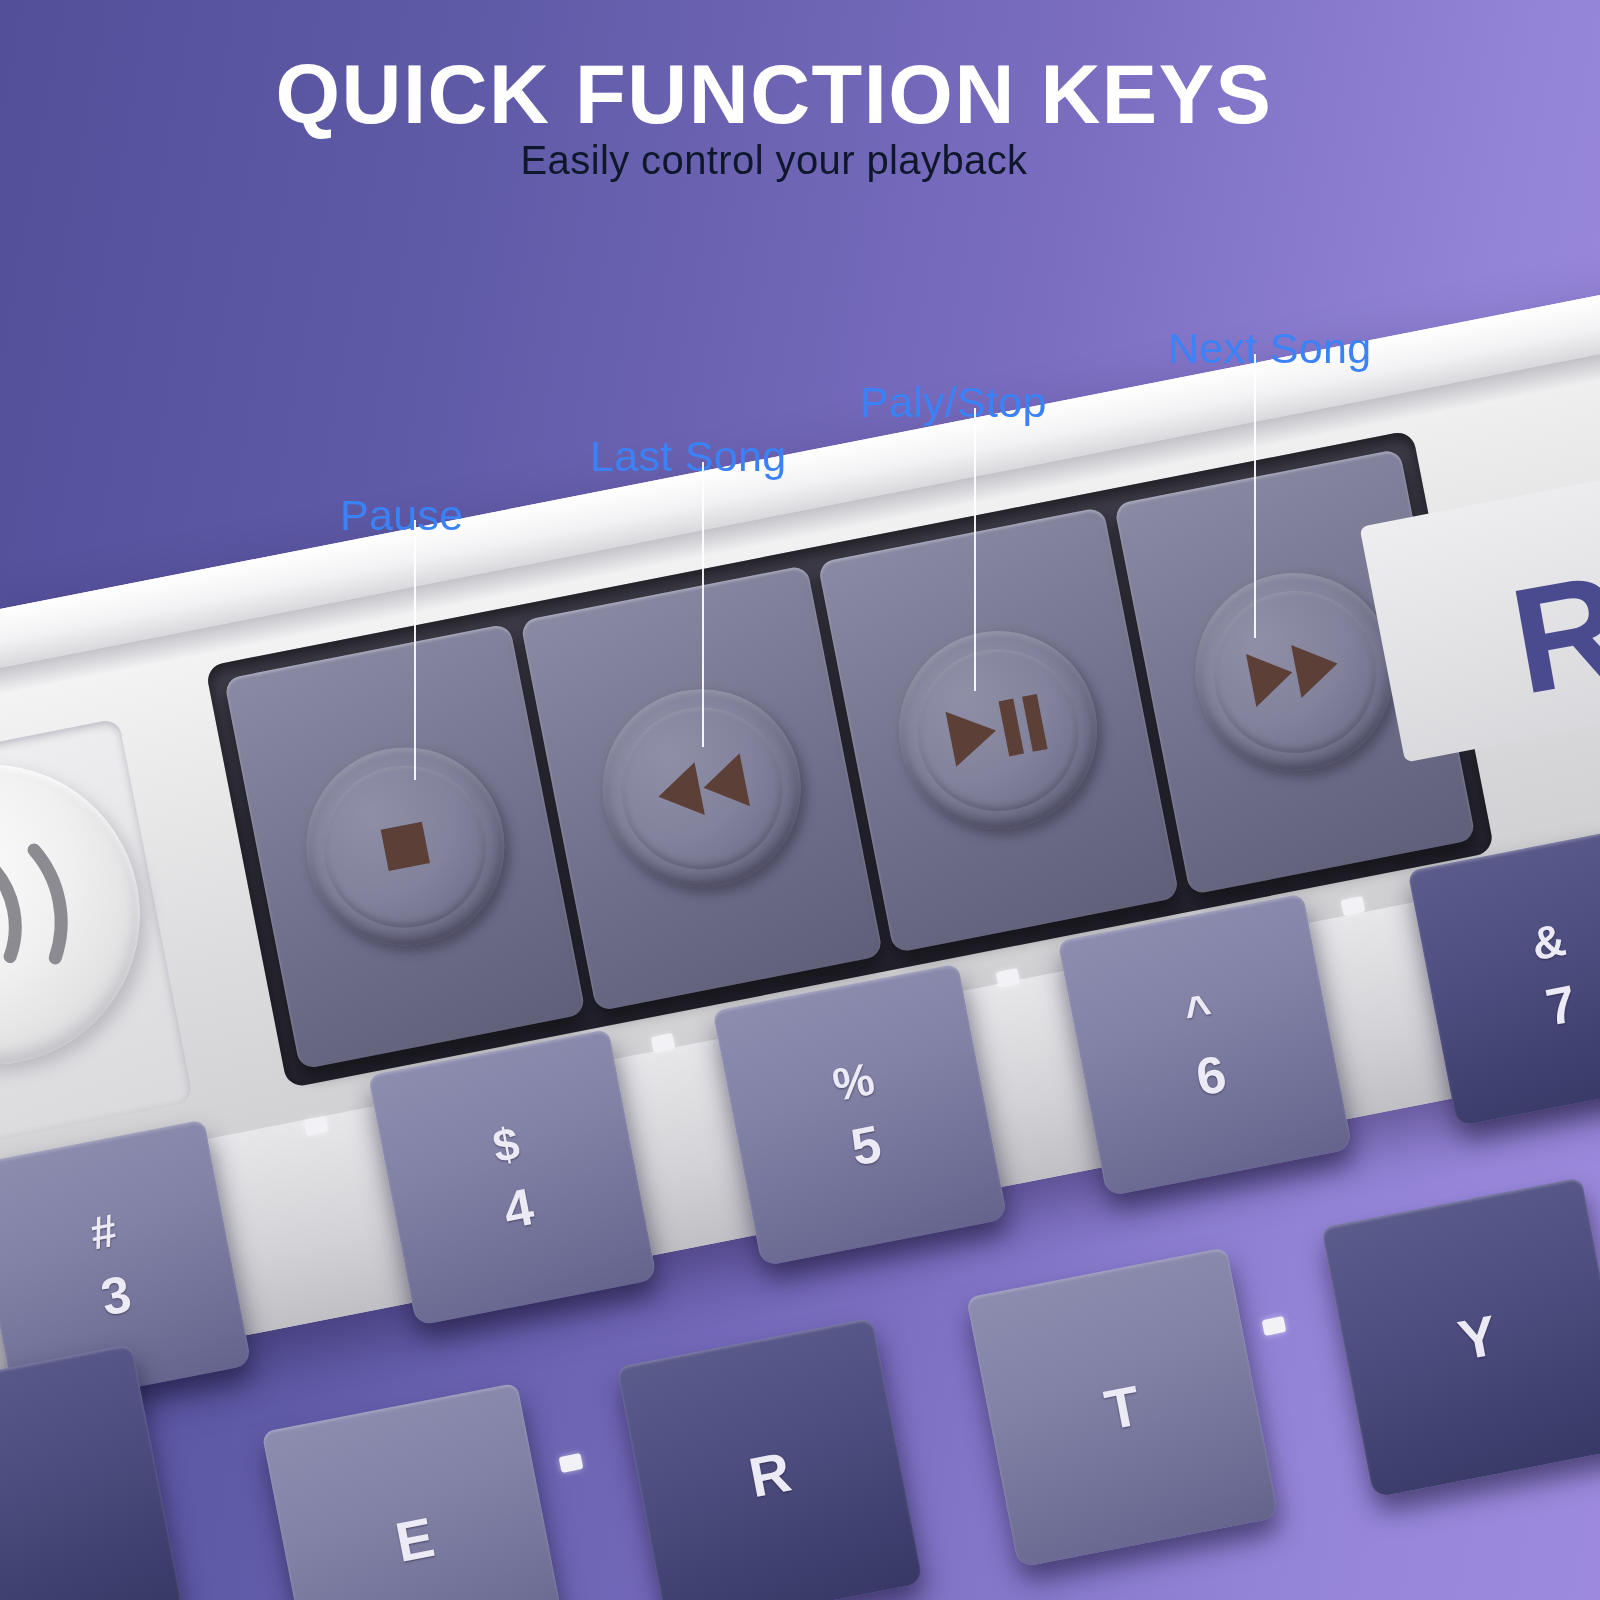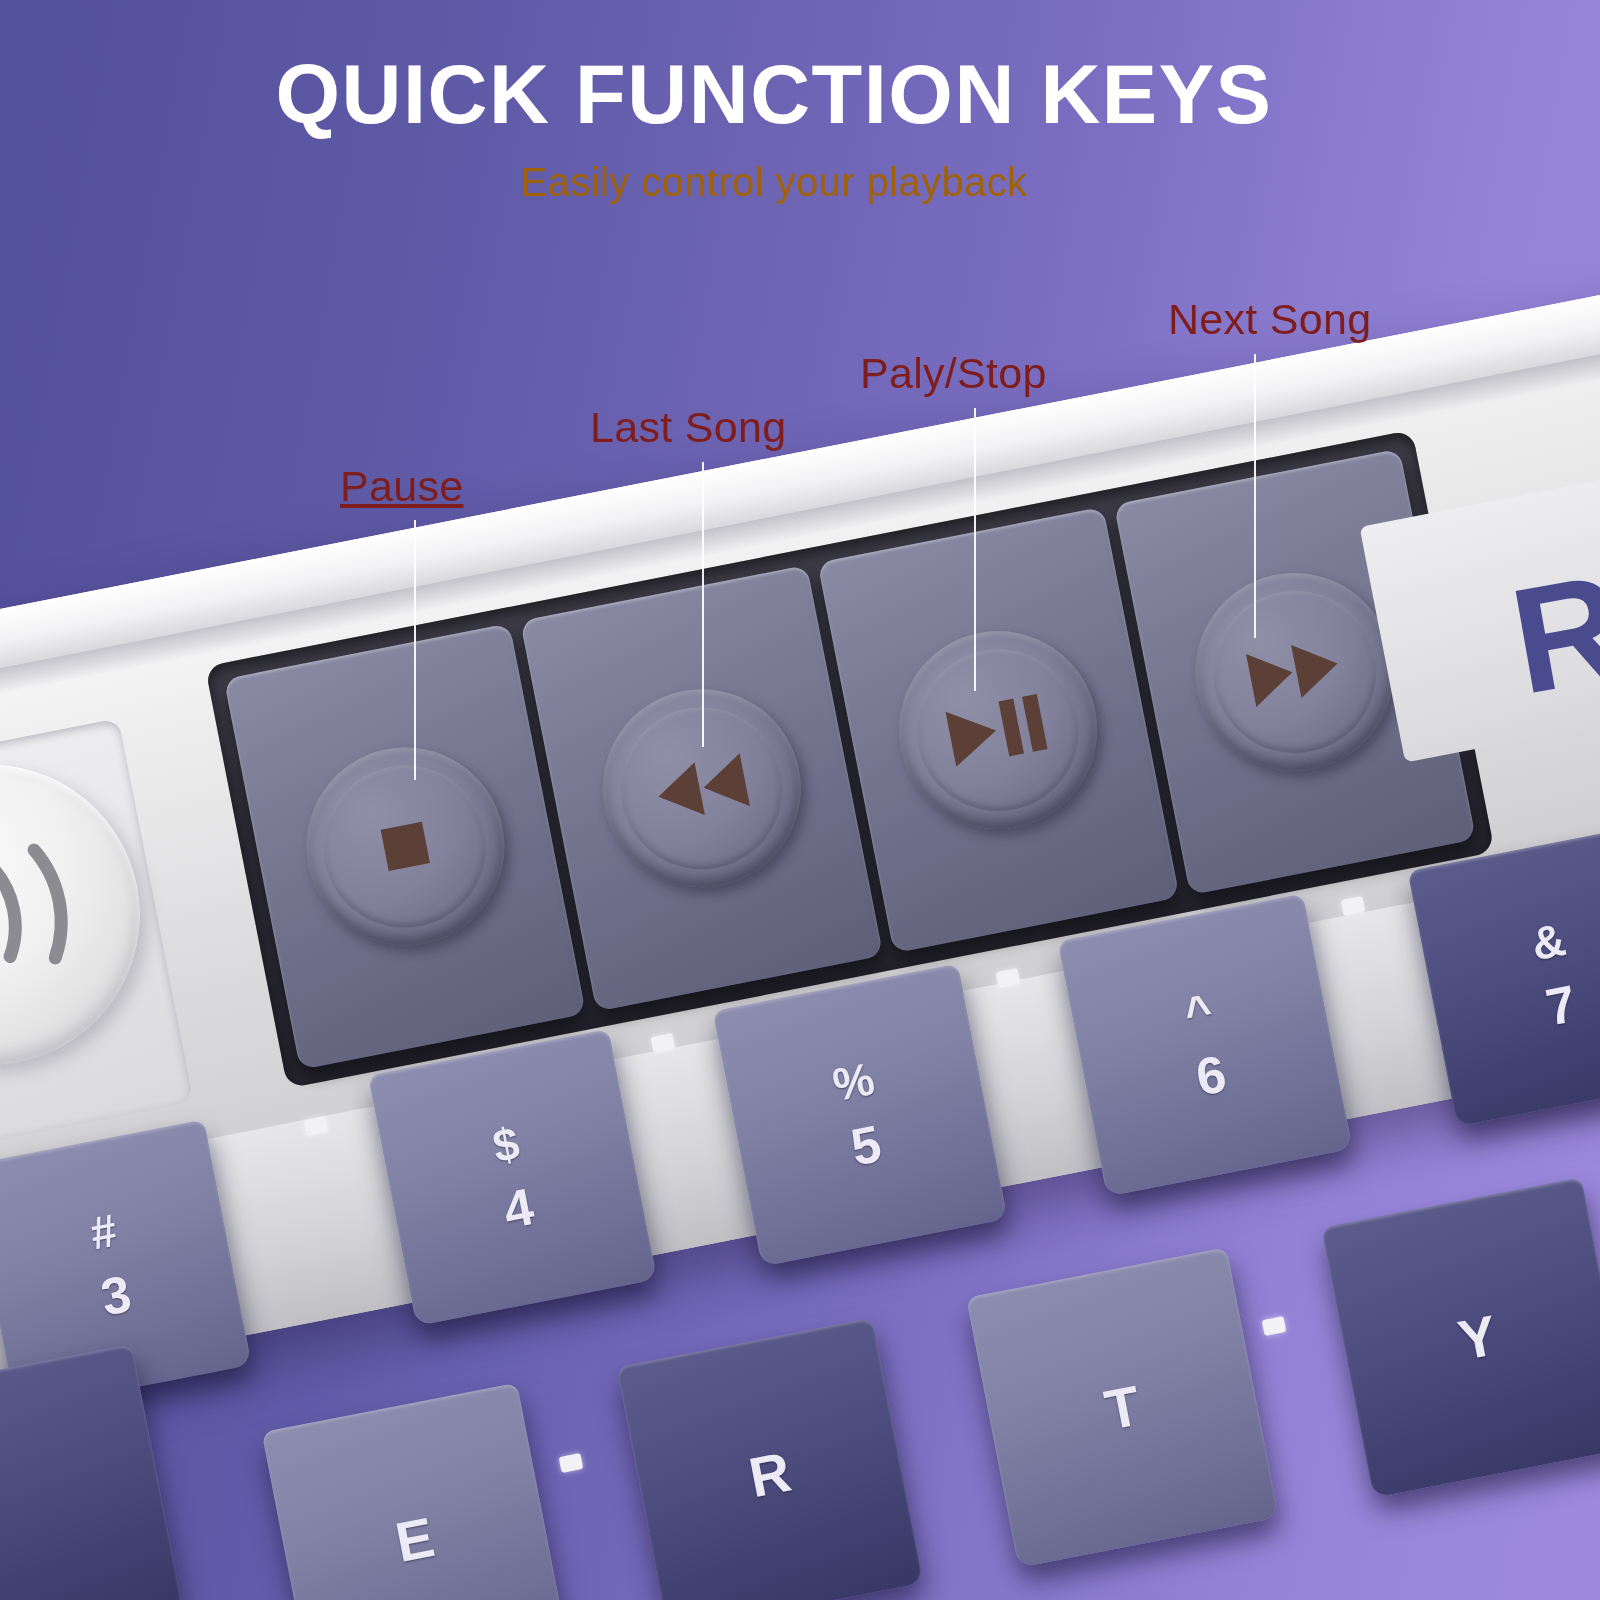--- a/index.html
+++ b/index.html
@@ -15,36 +15,36 @@
   .title {
     margin-top:52px;
     font-size:83px;
     font-weight:bold;
     letter-spacing:1.5px;
     color:#ffffff;
     line-height:1.04;
     font-family:"Liberation Sans", sans-serif;
   }
   .subtitle {
-    margin-top:22px;
     font-size:40px;
-    color:#a16207;
+    color:#0f172a;
     font-weight:400;
     letter-spacing:0.4px;
   }
 
   
   .callouts { position:absolute; inset:0; z-index:35; pointer-events:none; }
   .callout-label {
     position:absolute;
-    color:#7f1d1d;
+    color:#3b82f6;
     font-size:43px;
     font-weight:400;
     white-space:nowrap;
     letter-spacing:0.3px;
+    margin-top:29px;
   }
   .leader {
     position:absolute;
     width:2px;
     background:#ffffff;
     opacity:.92;
   }
 
   
   .stage { position:absolute; inset:0; overflow:hidden; z-index:10; }
@@ -284,21 +284,21 @@
   <div class="stem" style="left:305px;  top:1118px; transform:rotate(-11deg);"></div>
   <div class="stem" style="left:652px;  top:1035px; transform:rotate(-11deg);"></div>
   <div class="stem" style="left:997px;  top:970px;  transform:rotate(-11deg);"></div>
   <div class="stem" style="left:1342px; top:898px;  transform:rotate(-11deg);"></div>
   <div class="stem" style="left:560px;  top:1455px; transform:rotate(-11deg);"></div>
   <div class="stem" style="left:1263px; top:1318px; transform:rotate(-11deg);"></div>
 </div>
 
 <div class="callouts">
 
-  <div class="callout-label" style="left:340px; top:462px;text-decoration:underline;">Pause</div>
+  <div class="callout-label" style="left:340px; top:462px;">Pause</div>
   <div class="leader" style="left:414px; top:520px; height:260px;"></div>
 
   <div class="callout-label" style="left:590px; top:403px;">Last Song</div>
   <div class="leader" style="left:702px; top:462px; height:285px;"></div>
 
   <div class="callout-label" style="left:860px; top:349px;text-align:center;">Paly/Stop</div>
   <div class="leader" style="left:974px; top:408px; height:283px;"></div>
 
   <div class="callout-label" style="left:1168px; top:295px;">Next Song</div>
   <div class="leader" style="left:1254px; top:354px; height:284px;"></div>

